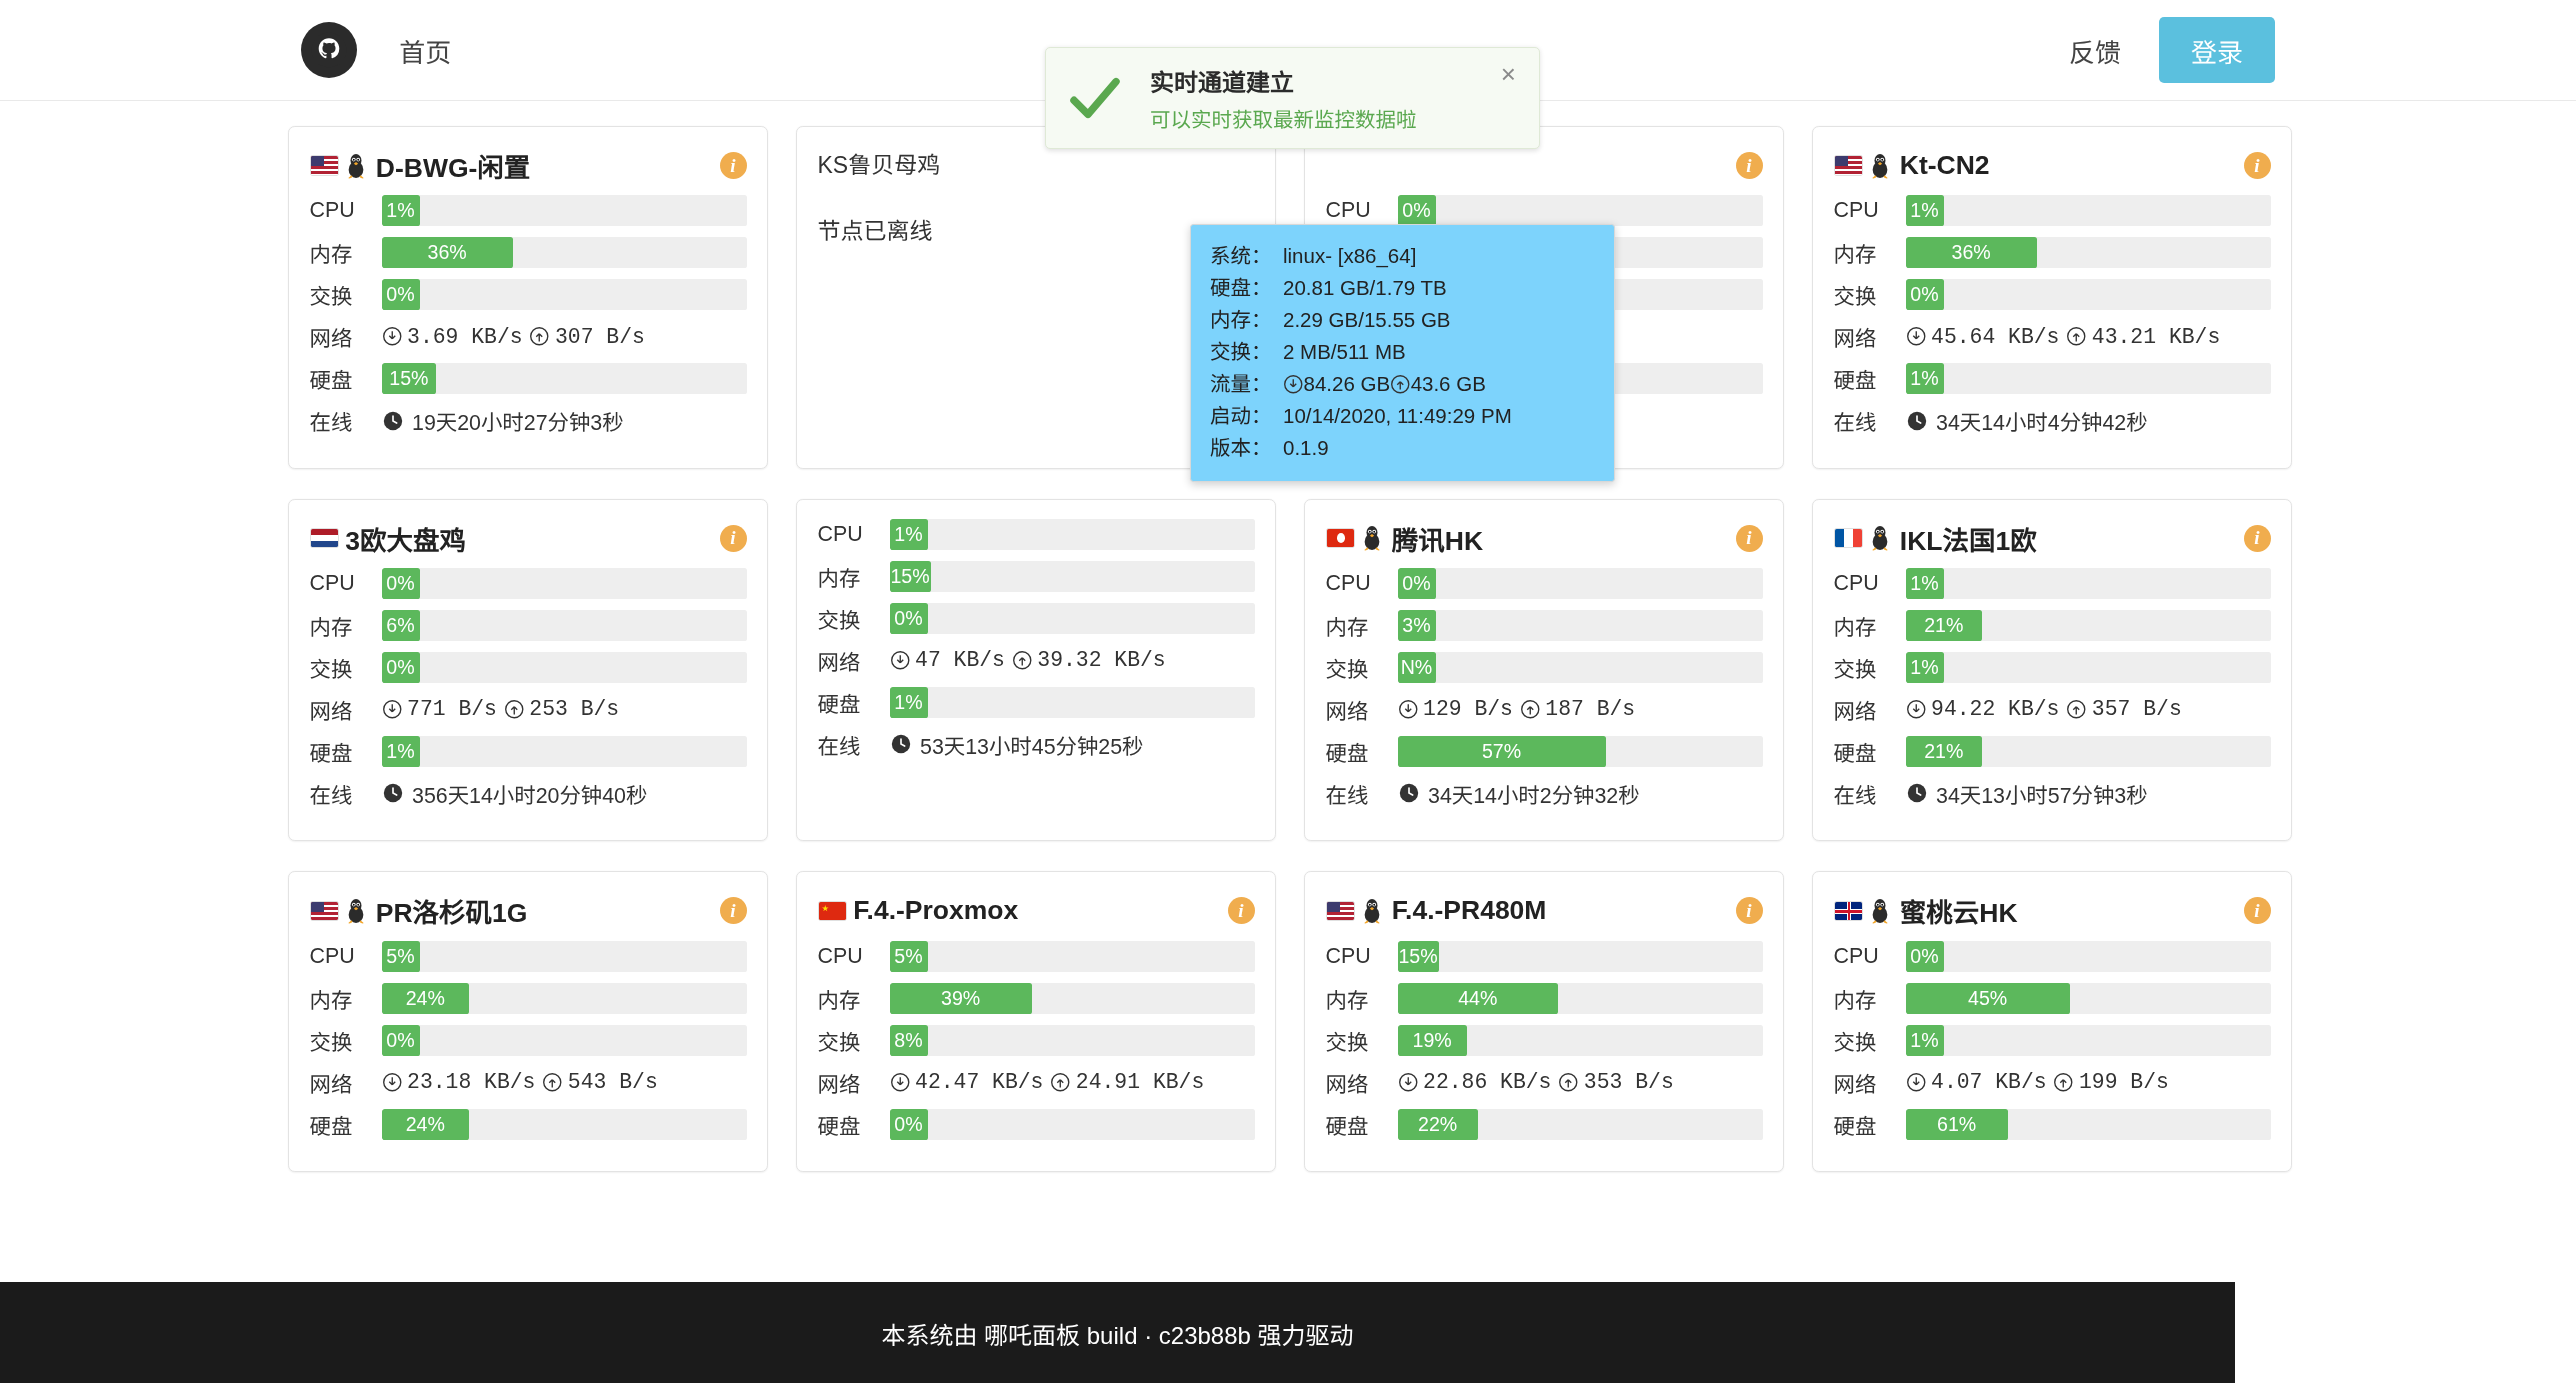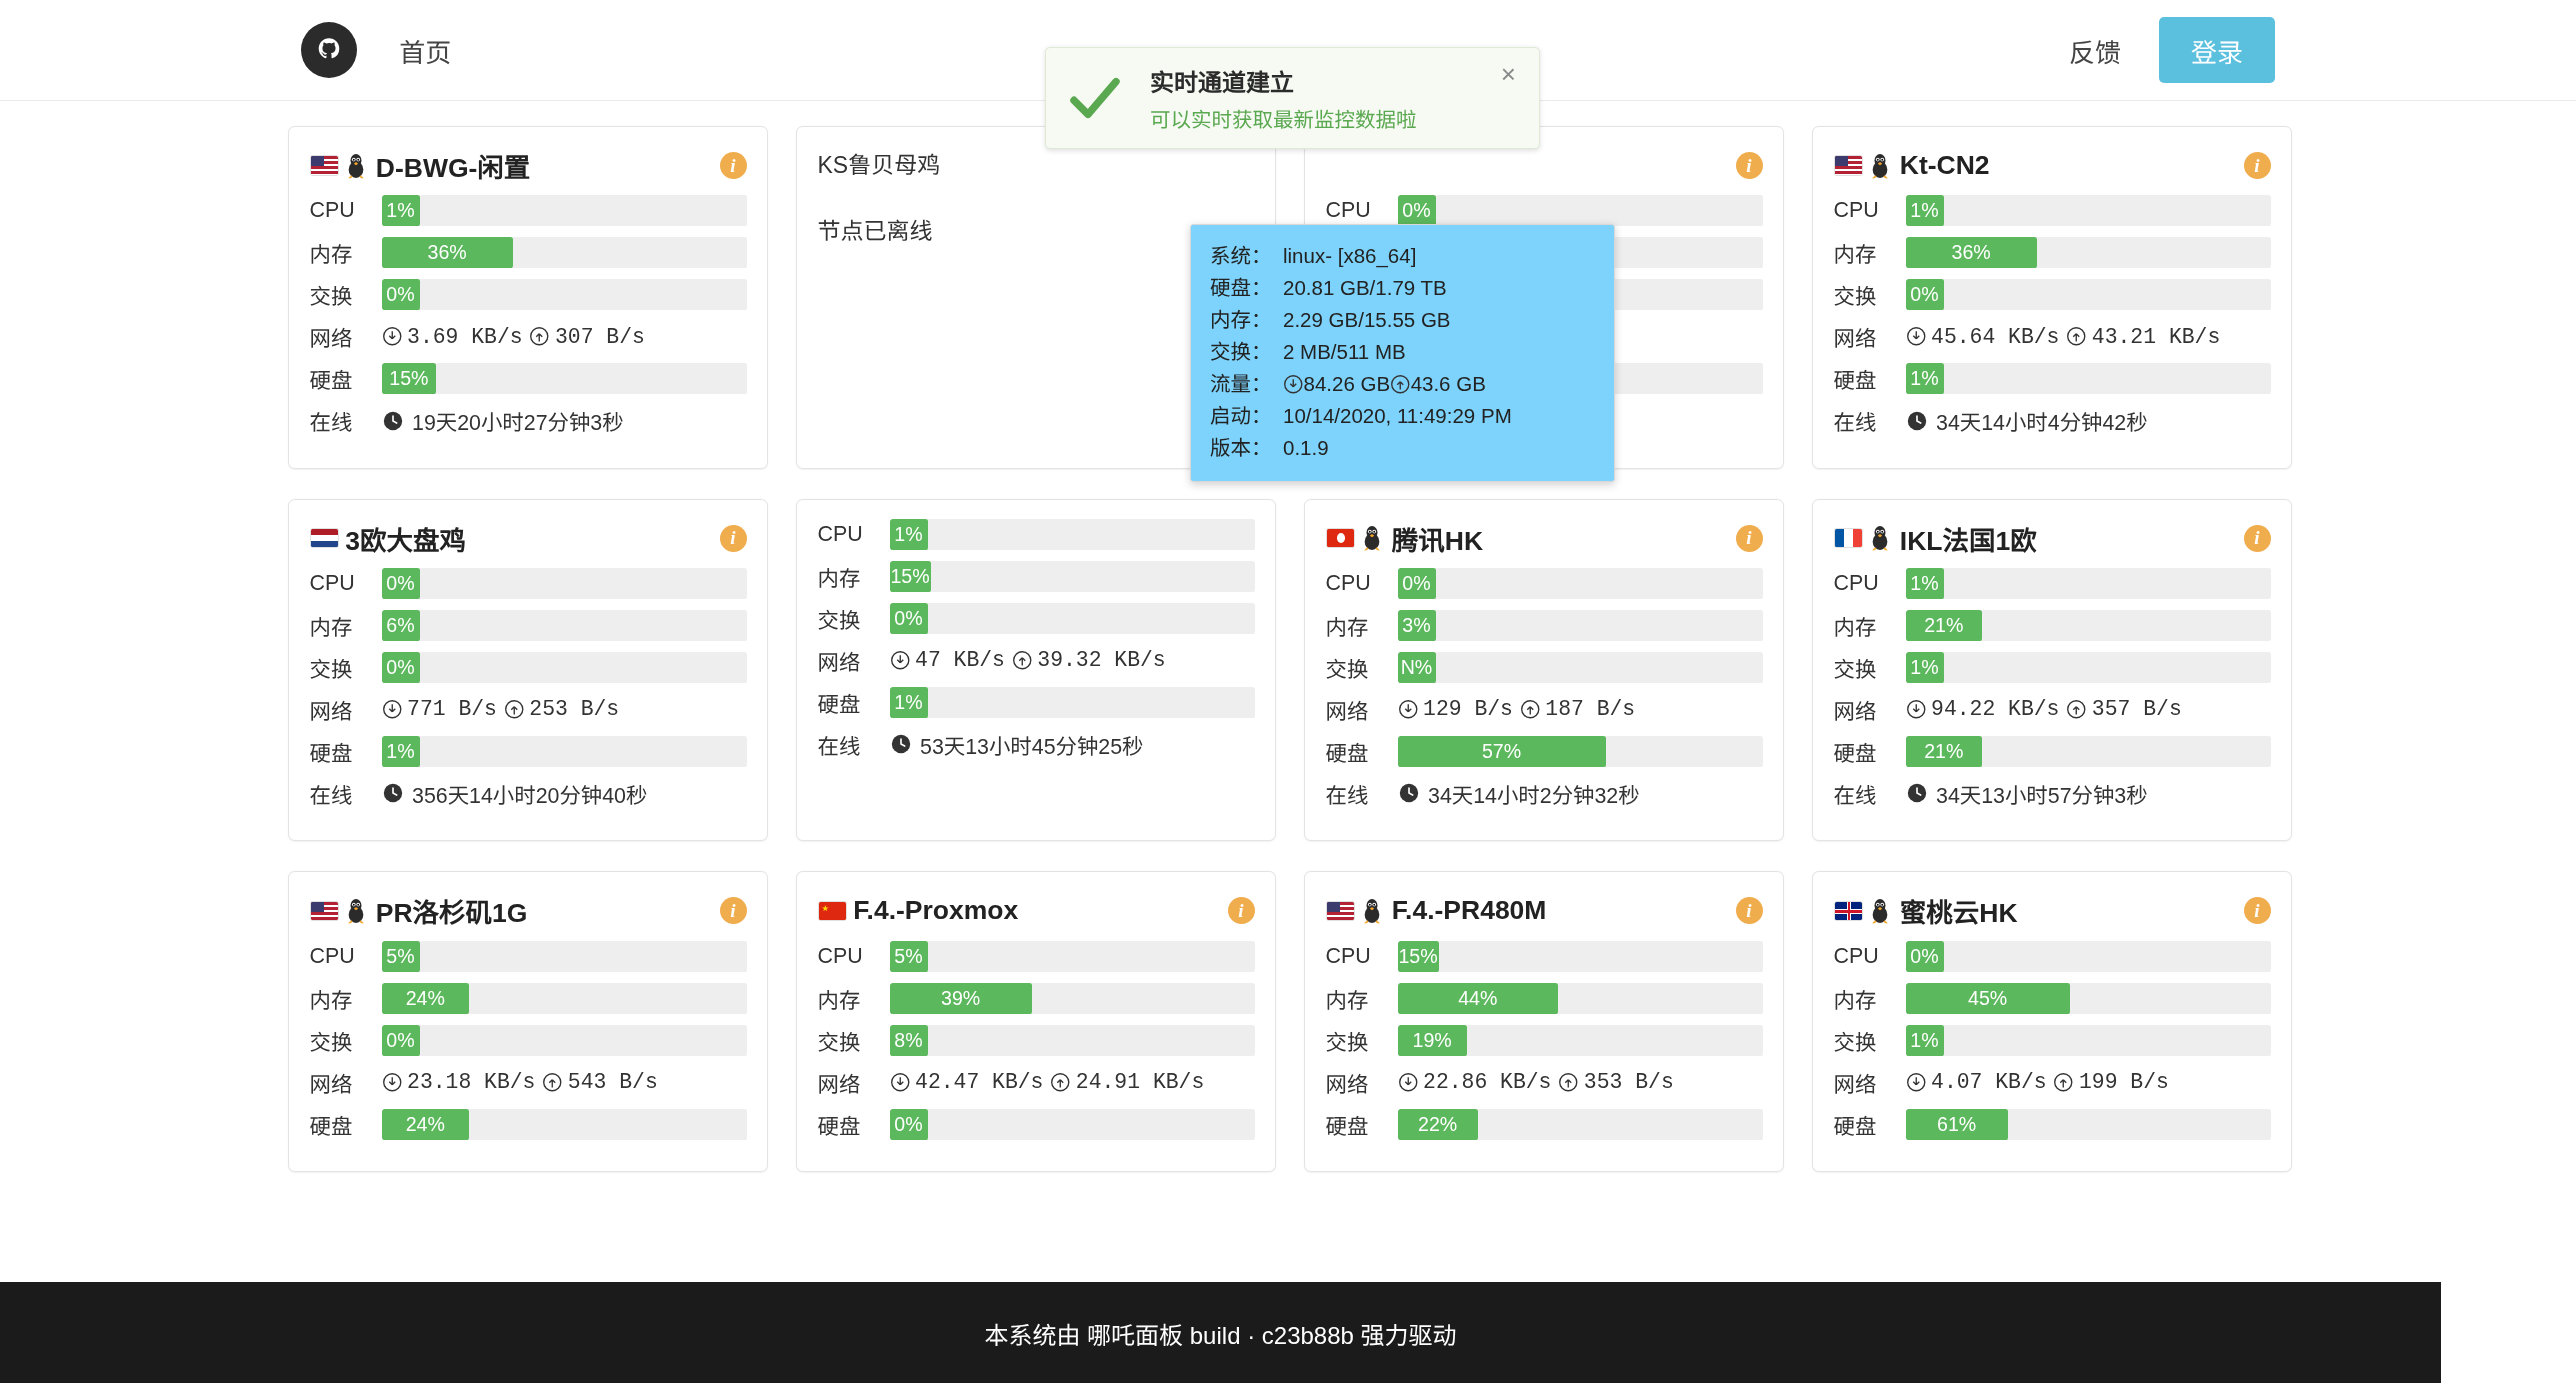--- a/index.html
+++ b/index.html
@@ -205,21 +205,21 @@
     z-index: 40;
   }
   .tt-row { display: flex; font-size: 20.5px; color: #222; line-height: 32px; }
   .tt-key { width: 73px; flex: 0 0 auto; }
   .tt-val { flex: 1 1 auto; }
 
   
   .footer {
     position: absolute;
     bottom: 0; left: 0;
-    width: 2441px; height: 102px;
+    width: 2235px; height: 102px;
     background: #1b1b1b;
     display: flex; align-items: center; justify-content: center;
   }
   .footer-text { color: #ffffff; font-size: 24px; }
 
   
   .f-stripes { position: absolute; inset: 0; }
 </style>
 </head>
 <body>

